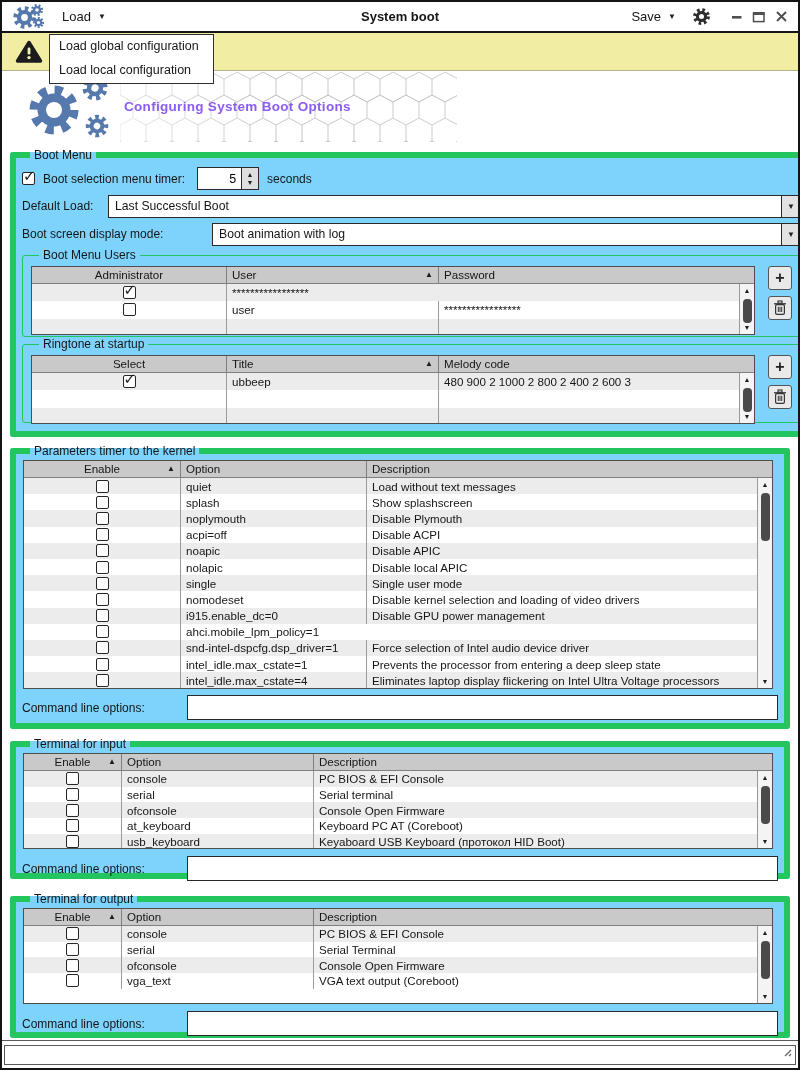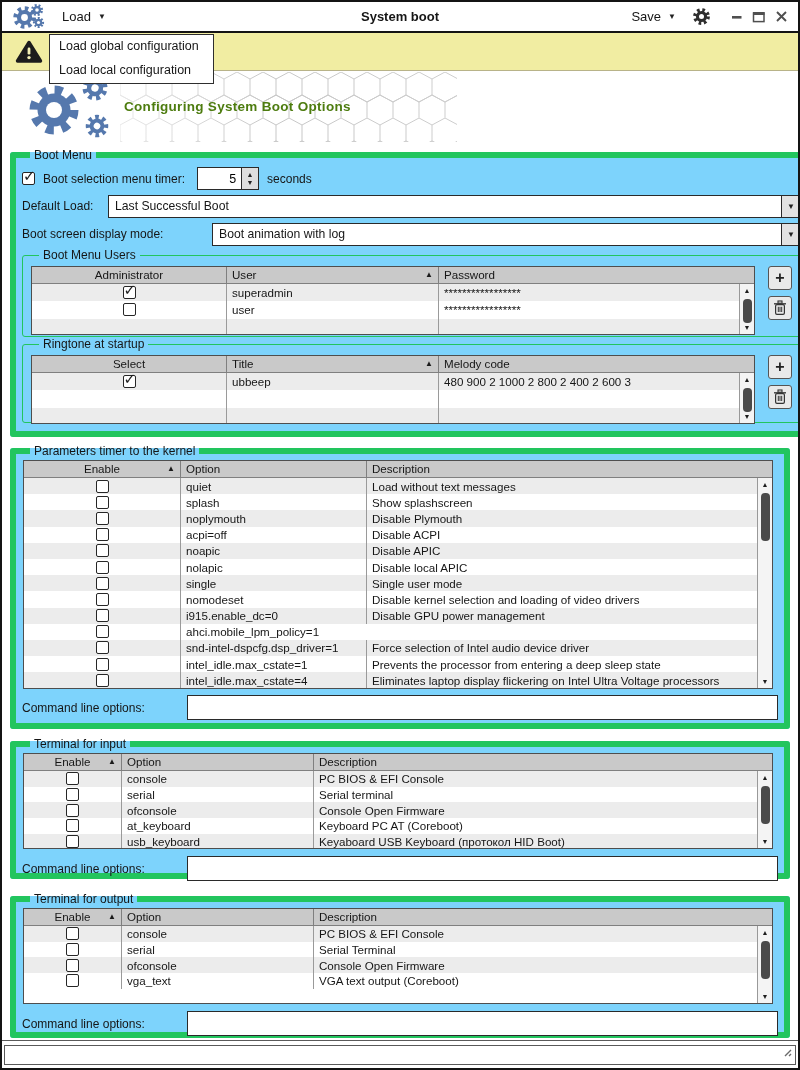--- a/index.html
+++ b/index.html
@@ -23,21 +23,21 @@
 
   
   .menu-popup { position:absolute; left:47px; top:32px; width:165px; background:#fff; border:1.5px solid #2e2e2e; z-index:60; }
   .menu-popup .mi { font-size:12.5px; padding:3px 9px 4px; line-height:17px; white-space:nowrap; }
 
   
   .banner { height:75px; position:relative; background:#fff; overflow:hidden; }
   .banner .gears { position:absolute; left:18px; top:3px; }
   .hexwrap { position:absolute; left:118px; top:1px; width:337px; height:70px; }
   .hex-fade { position:absolute; left:118px; top:1px; width:337px; height:70px; background:linear-gradient(90deg, rgba(255,255,255,.65), rgba(255,255,255,.15) 45%, rgba(255,255,255,.25)); pointer-events:none; }
-  .banner-title { position:absolute; left:122px; top:0; height:72px; line-height:72px; font-weight:bold; font-size:13.5px; color:#4d7c0f; letter-spacing:.3px; }
+  .banner-title { position:absolute; left:122px; top:0; height:72px; line-height:72px; font-weight:bold; font-size:13.5px; color:#8b5cf6; letter-spacing:.3px; }
 
   
   fieldset { border:6px solid #22c55e; border-radius:3px; margin:0 8px; padding:2px 6px 0; background:#7dd3fc; }
   fieldset.inner { border-width:1.5px; margin:0; padding:2px 8px 0; }
   legend { font-size:12px; padding:0 4px; margin-left:8px; white-space:nowrap; }
   .fs-bootmenu { margin-top:2px; height:289px; }
   .fs-kernel  { margin-top:7px;  height:285px; }
   .fs-termin  { margin-top:8px;  height:142px; }
   .fs-termout { margin-top:13px; height:146px; }
 
@@ -260,21 +260,20 @@
             <div class="t-head">
               <div class="t-hcell" style="width: 195px; text-align: center;"><span>Administrator</span></div>
               <div class="t-hcell" style="width: 212px;"><span>User</span><span class="sort">▲</span></div>
               <div class="t-hcell" style="width: 301px;"><span>Password</span></div>
             </div>
             <div class="t-body">
               <div class="t-row">
                 <div class="t-cell center" style="width: 195px;">
                   <span class="cb checked"></span>
                 </div>
-                <div class="t-cell" style="width: 212px;">superadmin</div>
                 <div class="t-cell" style="width: 301px;">*****************</div>
               </div>
               <div class="t-row">
                 <div class="t-cell center" style="width: 195px;">
                   <span class="cb"></span>
                 </div>
                 <div class="t-cell" style="width: 212px;">user</div>
                 <div class="t-cell" style="width: 301px;">*****************</div>
               </div>
               <div class="t-row">

